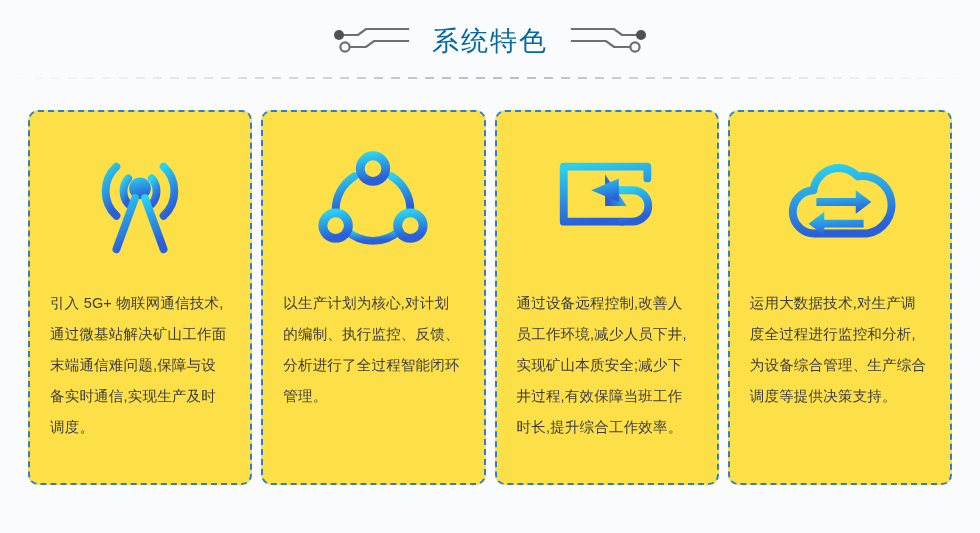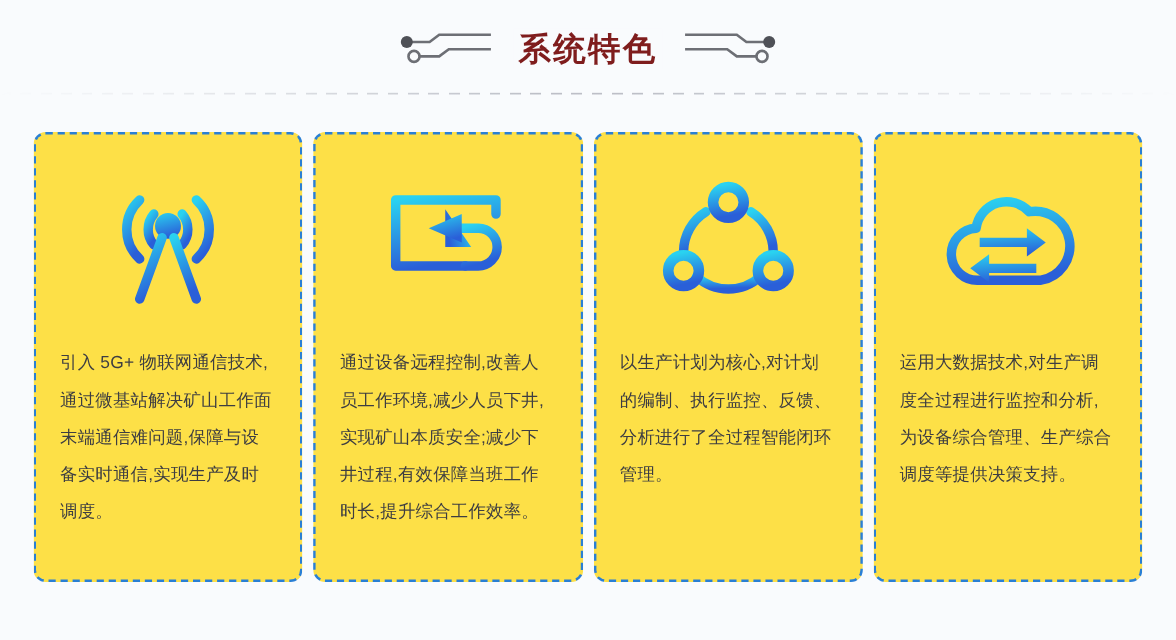--- a/index.html
+++ b/index.html
@@ -53,22 +53,22 @@
   }
 
   .title-deco {
     display: block;
     width: 78px;
     height: 34px;
   }
 
   .section-title {
     font-size: 27px;
-    font-weight: bold;
-    color: #7f1d1d;
+    font-weight: normal;
+    color: #0369a1;
     letter-spacing: 2px;
     line-height: 34px;
     white-space: nowrap;
     background: #f9fbfd;
     padding: 0 4px;
   }
 
   
   .cards {
     position: absolute;
@@ -164,62 +164,62 @@
         <path d="M50 71 H70"></path>
         <path d="M44 88 H76"></path>
       </g>
     </svg>
     <div class="card-text">引入 5G+ 物联网通信技术,通过微基站解决矿山工作面末端通信难问题,保障与设备实时通信,实现生产及时调度。</div>
   </div>
 
   <div class="card">
     <svg class="card-icon" viewBox="0 0 120 112">
       <defs>
+        <linearGradient id="g2" x1="0" y1="0" x2="0.2" y2="1">
+          <stop offset="0" stop-color="#2ad2f0"></stop>
+          <stop offset="1" stop-color="#2a5fd8"></stop>
+        </linearGradient>
+      </defs>
+      <g fill="none" stroke="url(#g2)" stroke-width="8" stroke-linecap="round">
+        <path d="M41 30 A40 40 0 0 0 22 64"></path>
+        <path d="M79 30 A40 40 0 0 1 98 64"></path>
+        <path d="M33 85 A40 40 0 0 0 87 85"></path>
+      </g>
+      <g fill="none" stroke="url(#g2)" stroke-width="9">
+        <circle cx="60" cy="22" r="13"></circle>
+        <circle cx="22" cy="80" r="13"></circle>
+        <circle cx="98" cy="80" r="13"></circle>
+      </g>
+    </svg>
+    <div class="card-text">以生产计划为核心,对计划的编制、执行监控、反馈、分析进行了全过程智能闭环管理。</div>
+  </div>
+
+  <div class="card">
+    <svg class="card-icon" viewBox="0 0 120 112">
+      <defs>
         <linearGradient id="g3" x1="0" y1="0" x2="0.3" y2="1">
           <stop offset="0" stop-color="#2ad2f0"></stop>
           <stop offset="1" stop-color="#2a5fd8"></stop>
         </linearGradient>
       </defs>
       <g fill="none" stroke="url(#g3)" stroke-width="8" stroke-linejoin="round" stroke-linecap="round">
         <path d="M101 32 V20 H16 V76 H75"></path>
         <path d="M60 76 V96"></path>
         <path d="M32 96 H88"></path>
         <path d="M70 44 H86 A16 16 0 0 1 86 76 H75"></path>
       </g>
       <path d="M74 44 L42 44 L74 22 Z" fill="url(#g3)" transform="rotate(90 58 44)"></path>
       <path d="M72 32 L72 56 L44 44 Z" fill="url(#g3)"></path>
     </svg>
     <div class="card-text">通过设备远程控制,改善人员工作环境,减少人员下井,实现矿山本质安全;减少下井过程,有效保障当班工作时长,提升综合工作效率。</div>
   </div>
 
   <div class="card">
     <svg class="card-icon" viewBox="0 0 120 112">
       <defs>
-        <linearGradient id="g2" x1="0" y1="0" x2="0.2" y2="1">
-          <stop offset="0" stop-color="#2ad2f0"></stop>
-          <stop offset="1" stop-color="#2a5fd8"></stop>
-        </linearGradient>
-      </defs>
-      <g fill="none" stroke="url(#g2)" stroke-width="8" stroke-linecap="round">
-        <path d="M41 30 A40 40 0 0 0 22 64"></path>
-        <path d="M79 30 A40 40 0 0 1 98 64"></path>
-        <path d="M33 85 A40 40 0 0 0 87 85"></path>
-      </g>
-      <g fill="none" stroke="url(#g2)" stroke-width="9">
-        <circle cx="60" cy="22" r="13"></circle>
-        <circle cx="22" cy="80" r="13"></circle>
-        <circle cx="98" cy="80" r="13"></circle>
-      </g>
-    </svg>
-    <div class="card-text">以生产计划为核心,对计划的编制、执行监控、反馈、分析进行了全过程智能闭环管理。</div>
-  </div>
-
-  <div class="card">
-    <svg class="card-icon" viewBox="0 0 120 112">
-      <defs>
         <linearGradient id="g4" x1="0.1" y1="0" x2="0.3" y2="1">
           <stop offset="0" stop-color="#2ad2f0"></stop>
           <stop offset="1" stop-color="#2a5fd8"></stop>
         </linearGradient>
       </defs>
       <path d="M35 88 A22 22 0 0 1 33 44 A26 26 0 0 1 78 30 A22 22 0 0 1 88 88 Z" fill="none" stroke="url(#g4)" stroke-width="8" stroke-linejoin="round"></path>
       <g fill="url(#g4)">
         <path d="M36 52 H76 V44 L92 56 L76 68 V60 H36 Z"></path>
         <path d="M84 74 H44 V66 L28 78 L44 90 V82 H84 Z"></path>
       </g>

